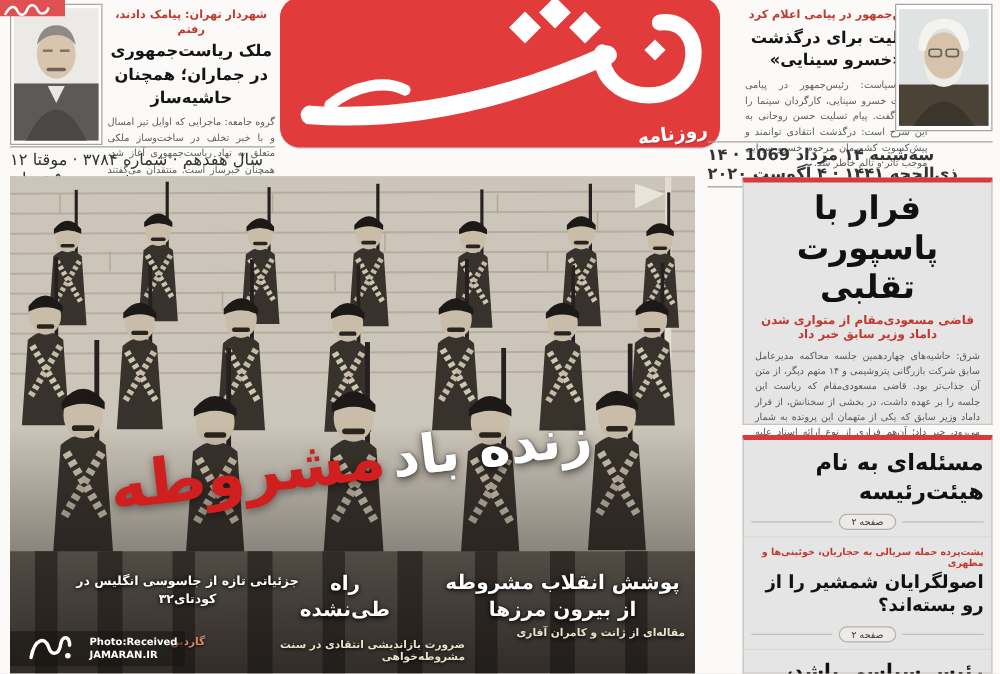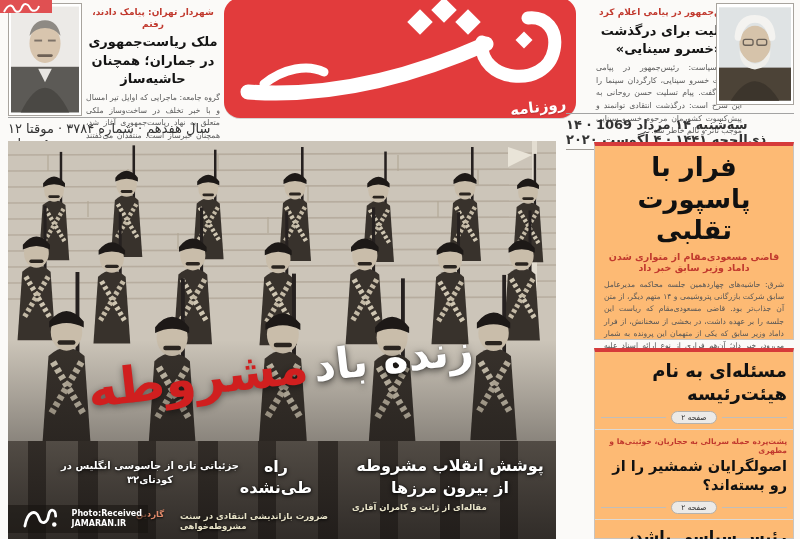--- a/index.html
+++ b/index.html
@@ -26,30 +26,30 @@
 
   
   .main-photo{left:8px;top:141px;width:548px;height:398px;background:#c9c2b7;overflow:hidden;}
   .main-photo svg{display:block;width:100%;height:100%;}
   .diag-title{left:86px;top:198px;width:380px;text-align:center;transform:rotate(-6.5deg);
               font-weight:bold;white-space:nowrap;}
   .diag-title .w{color:#fff;font-size:43px;text-shadow:0 2px 7px rgba(0,0,0,.65),0 0 2px rgba(0,0,0,.5);}
   .diag-title .r{color:#d01f1f;font-size:50px;text-shadow:0 2px 7px rgba(0,0,0,.45);}
   .photo-cap{color:#fff;font-weight:bold;text-align:center;
              text-shadow:0 1px 4px rgba(0,0,0,.85),0 0 2px rgba(0,0,0,.7);}
-  .photo-sub{color:#e9e4c9;font-size:8.5px;font-weight:bold;text-align:left;
+  .photo-sub{color:#e9e4c9;font-size:8.5px;font-weight:bold;text-align:right;
              text-shadow:0 1px 3px rgba(0,0,0,.9);}
   .credit-bar{left:0;top:364px;width:140px;height:28px;background:rgba(22,18,15,.55);
               display:flex;align-items:center;gap:5px;padding:0 6px;}
   .credit-text{color:#fff;font-size:8px;font-weight:bold;line-height:1.25;direction:ltr;}
   .guardian-tag{left:128px;top:368px;color:#e0896a;font-size:8.5px;font-weight:bold;
                 text-shadow:0 1px 2px rgba(0,0,0,.8);}
 
   
-  .news-box{left:594px;width:200px;background:#fdba74;border:1px solid #c9c4be;
+  .news-box{left:594px;width:200px;background:#e5e5e5;border:1px solid #c9c4be;
             border-top:4px solid #d63a3a;}
   .lead-head{font-size:26px;font-weight:bold;color:#111;text-align:center;line-height:1.22;
              margin:6px 2px 4px;}
   .lead-sub{color:#c1392e;font-size:9.5px;font-weight:bold;text-align:center;margin:0 4px 6px;}
   .lead-body{color:#555;font-size:7.6px;line-height:1.6;text-align:justify;margin:0 9px;}
   .lead-foot{color:#1d1d1d;font-size:9.5px;font-weight:bold;text-align:right;margin:6px 9px 0;}
   .stack-item{padding:7px 6px 5px;border-bottom:1px solid #ddd9d4;}
   .stack-item:last-child{border-bottom:none;}
   .stack-h1{font-size:18px;font-weight:bold;color:#111;line-height:1.3;}
   .stack-h2{font-size:14.5px;font-weight:bold;color:#111;line-height:1.35;}

